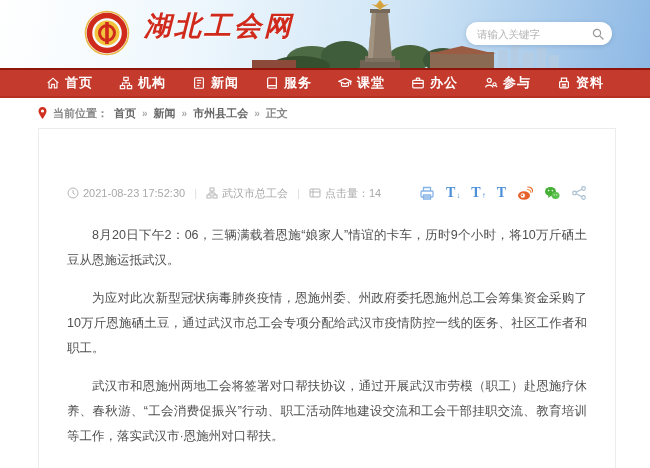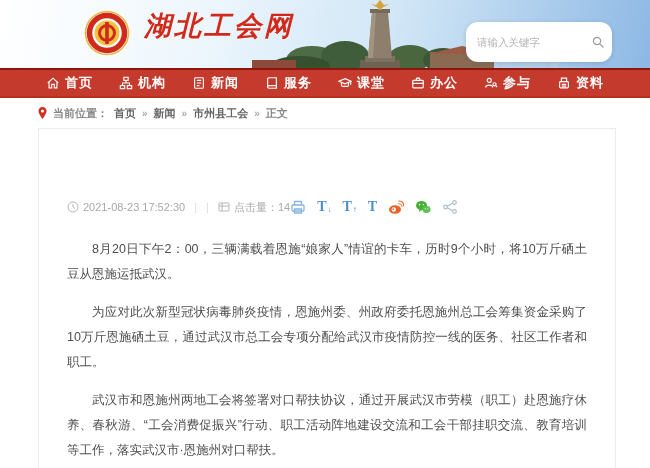--- a/index.html
+++ b/index.html
@@ -12,21 +12,21 @@
   .header-scene { position:absolute; left:0; top:0; width:650px; height:68px; }
   .brand { position:absolute; left:84px; top:8px; display:flex; align-items:flex-start; }
   .emblem { width:46px; height:46px; margin-top:2px; }
   .brand-text { margin-left:14px; }
   .site-name { font-size:27px; font-weight:700; color:#d02a1c; letter-spacing:3px;
     font-style:italic; text-shadow:0 1px 0 rgba(255,255,255,.6);text-align:center; }
   .site-slogan { margin-top:4px; font-size:10.5px; color:#8a8a8a; letter-spacing:2px;
     display:flex; align-items:center; }
   .site-slogan::before,.site-slogan::after { content:""; display:inline-block;
     width:26px; height:1px; background:#bfc7cc; margin:0 7px; }
-  .search-box { position:absolute; right:38px; top:22px; width:146px; height:40px;
+  .search-box { position:absolute; right:38px; top:22px; width:146px; height:23px;
     background:#fff; border-radius:12px; box-shadow:0 1px 4px rgba(60,90,130,.25);
     display:flex; align-items:center; padding:0 8px 0 11px; }
   .search-box input { flex:1; border:none; outline:none; font-size:10.5px; color:#666;
     background:transparent; min-width:0; font-family:inherit; }
   .search-box input::placeholder { color:#b5b5b5; }
   .search-icon { width:12px; height:12px; flex:0 0 auto; }
 
   
   .red-strip { height:2px; background:#8e150b; }
   .nav { height:28px; background:#c43a2c; border-bottom:2px solid #b5301f;
@@ -40,21 +40,21 @@
     font-size:11px; color:#888; gap:6px;font-weight:bold; }
   .bc-pin { width:9px; height:12px; }
   .bc-link { color:#666; cursor:pointer; }
   .bc-sep { color:#aaa; font-size:10px; }
 
   
   .content-box { margin:0 34px 4px 38px; background:#fff; border:1px solid #ececec;
     min-height:334px; padding:26px 28px 14px 28px; }
   .article-title { text-align:center; font-size:19px; font-weight:600; color:#3c3c3c;
     letter-spacing:.5px; }
-  .meta-row { margin-top:44px; display:flex; align-items:center; }
+  .meta-row { margin-top:30px; display:flex; align-items:center; justify-content:space-between; }
   .meta-left { display:flex; align-items:center; gap:9px; font-size:11px; color:#a9a9a9; }
   .meta-left svg { width:12px; height:12px; }
   .meta-item { display:flex; align-items:center; gap:4px; }
   .meta-div { color:#ddd; }
   .meta-tools { display:flex; align-items:center; gap:11px; }
   .tool { cursor:pointer; display:flex; align-items:flex-end; }
   .tool svg { width:16px; height:16px; }
   .tool-T { font-size:14px; font-weight:700; color:#4a90d9; font-family:"Liberation Serif",serif; line-height:1; }
   .tool-arrow { font-size:8px; color:#4a90d9; line-height:1; margin-left:1px; }
 
@@ -208,20 +208,29 @@
   <div class="meta-row">
     <div class="meta-left">
       <span class="meta-item">
         <svg viewBox="0 0 12 12" fill="none" stroke="#b5b5b5" stroke-width="1">
           <circle cx="6" cy="6" r="5"></circle>
             <path d="M6 3.2 V6 L8 7.5"></path>
         </svg>
         <span>2021-08-23 17:52:30</span>
       </span>
       <span class="meta-div">|</span>
+      <span class="meta-item">
+        <svg viewBox="0 0 12 12" fill="none" stroke="#b5b5b5" stroke-width="1">
+          <rect x="4" y="1" width="4" height="3"></rect>
+            <rect x="1" y="8" width="4" height="3"></rect>
+            <rect x="7" y="8" width="4" height="3"></rect>
+            <path d="M6 4 V6 M3 8 V6 H9 V8"></path>
+        </svg>
+        <span>武汉市总工会</span>
+      </span>
       <span class="meta-div">|</span>
       <span class="meta-item">
         <svg viewBox="0 0 12 12" fill="none" stroke="#b5b5b5" stroke-width="1">
           <rect x="1" y="2" width="10" height="8" rx="1"></rect>
             <path d="M1 5 H11 M4 2 V10"></path>
         </svg>
         <span>点击量：14</span>
       </span>
     </div>
 
@@ -268,19 +277,19 @@
           <circle cx="12.5" cy="3.5" r="1.8"></circle>
             <circle cx="3.5" cy="8" r="1.8"></circle>
             <circle cx="12.5" cy="12.5" r="1.8"></circle>
           <path d="M5.2 7.2 L10.8 4.2 M5.2 8.8 L10.8 11.8"></path>
         </svg>
       </span>
     </div>
   </div>
 
   <div class="article-body">
-    <p>8月20日下午2：00，三辆满载着恩施“娘家人”情谊的卡车，历时9个小时，将10万斤硒土豆从恩施运抵武汉。</p>
+    <p>8月20日下午2：06，三辆满载着恩施“娘家人”情谊的卡车，历时9个小时，将10万斤硒土豆从恩施运抵武汉。</p>
     <p>为应对此次新型冠状病毒肺炎疫情，恩施州委、州政府委托恩施州总工会筹集资金采购了10万斤恩施硒土豆，通过武汉市总工会专项分配给武汉市疫情防控一线的医务、社区工作者和职工。</p>
     <p>武汉市和恩施州两地工会将签署对口帮扶协议，通过开展武汉市劳模（职工）赴恩施疗休养、春秋游、“工会消费促振兴”行动、职工活动阵地建设交流和工会干部挂职交流、教育培训等工作，落实武汉市·恩施州对口帮扶。</p>
 
   </div>
 
 </div>
 
 </body></html>

